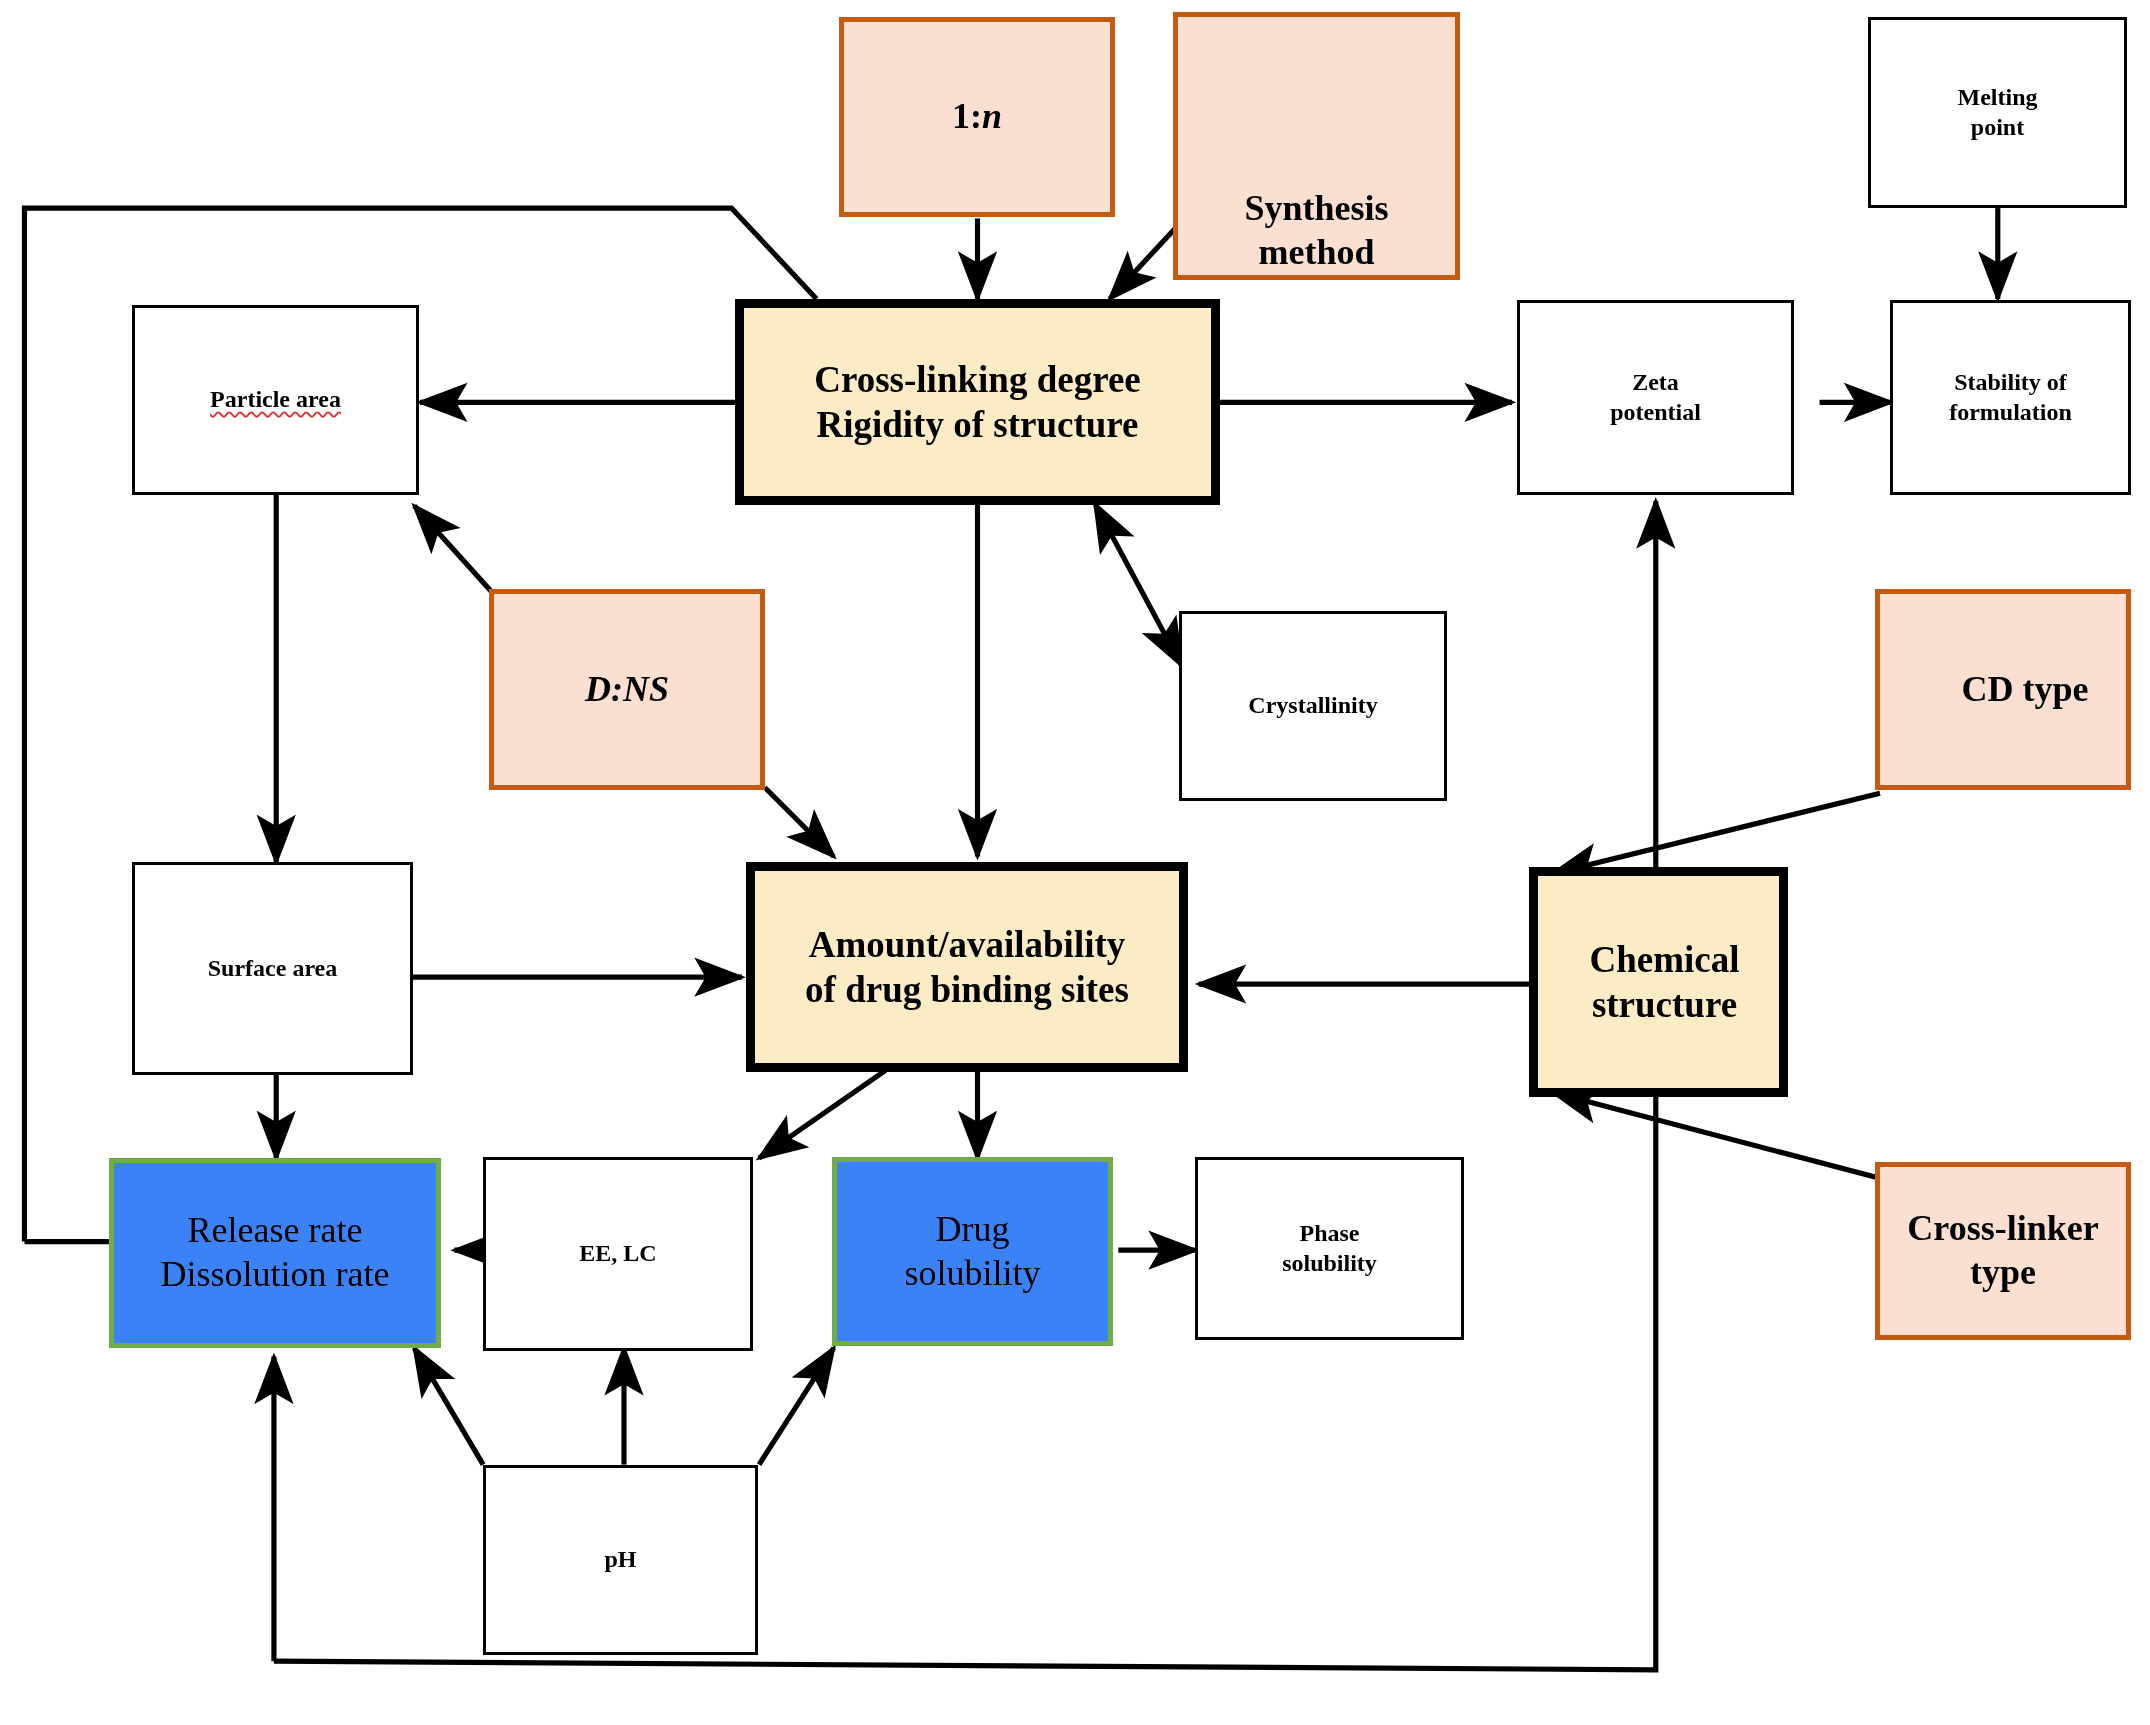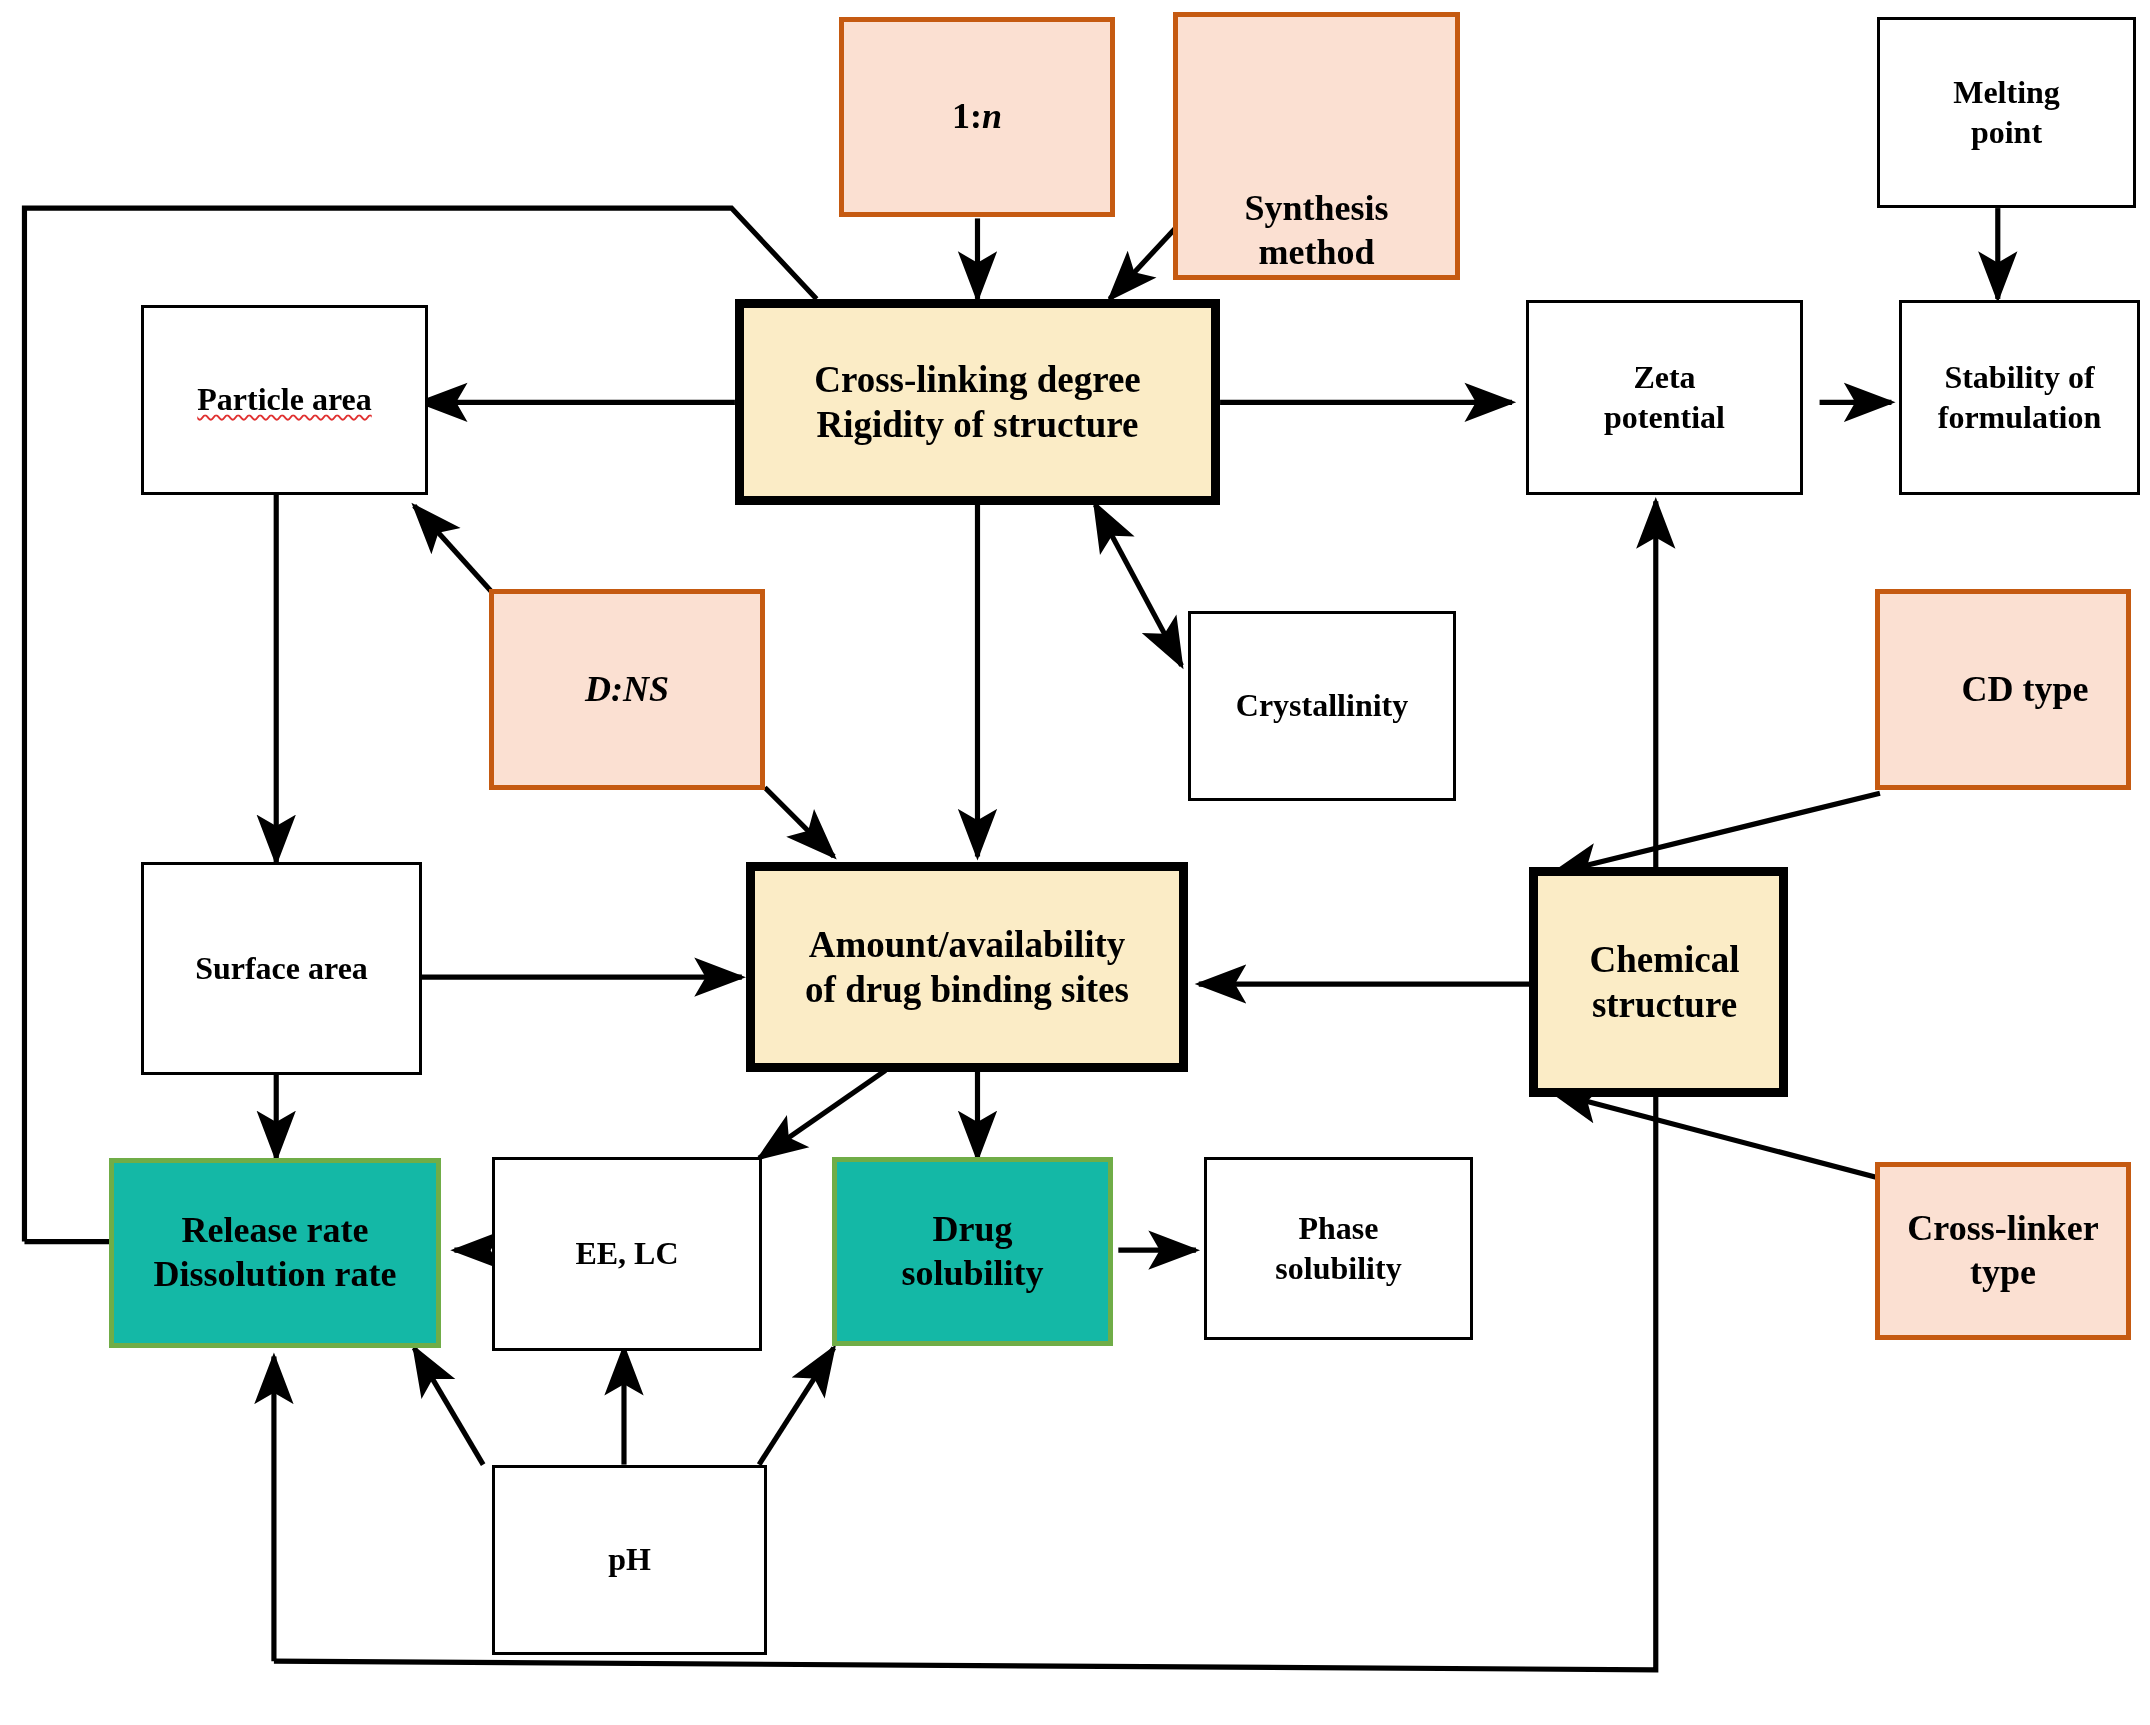--- a/index.html
+++ b/index.html
@@ -3,27 +3,27 @@
 <meta charset="utf-8">
 <title>Nanosponge Factor Relationship Diagram</title>
 <style>
   html,body{margin:0;padding:0;background:#ffffff;}
   body{font-family:"Liberation Serif",serif;}
   #stage{position:relative;width:2151px;height:1725px;background:#fff;overflow:hidden;}
   svg.edges{position:absolute;left:0;top:0;width:2151px;height:1725px;pointer-events:none;}
   .node{position:absolute;box-sizing:border-box;display:flex;align-items:center;justify-content:center;text-align:center;line-height:1.22;color:#000;}
   .node .lbl{display:block;padding:0 5.7px;}
   
-  .n-plain{background:#ffffff;border:3.4px solid #000000;font-size:32px;font-weight:700;margin-left:9px;}
+  .n-plain{background:#ffffff;border:3.4px solid #000000;font-size:24px;font-weight:700;}
   
   .n-key{background:#fbecc6;border:9.2px solid #000000;font-size:37px;font-weight:700;}
   
   .n-input{background:#fbe0d2;border:5.2px solid #c55a11;font-size:36px;font-weight:700;}
   
-  .n-out{background:#14b8a6;border:5.2px solid #70ad47;font-size:36px;font-weight:700;}
+  .n-out{background:#3b82f6;border:5.2px solid #70ad47;font-size:36px;font-weight:400;}
   .ital{font-style:italic;}
   .spell{
     text-decoration:underline;
     text-decoration-style:wavy;
     text-decoration-color:#e03030;
     text-decoration-thickness:1.7px;
     text-underline-offset:4px;
   }
 </style>
 </head>

